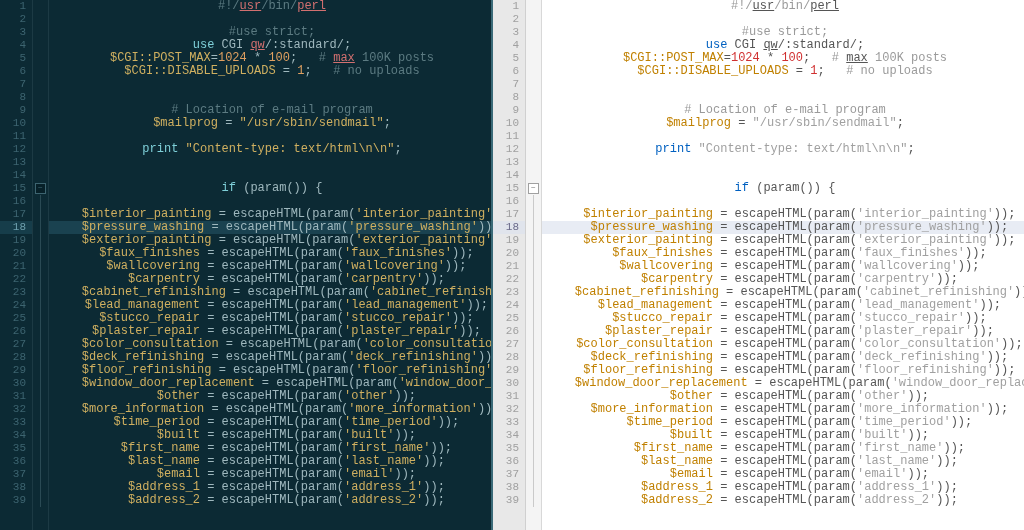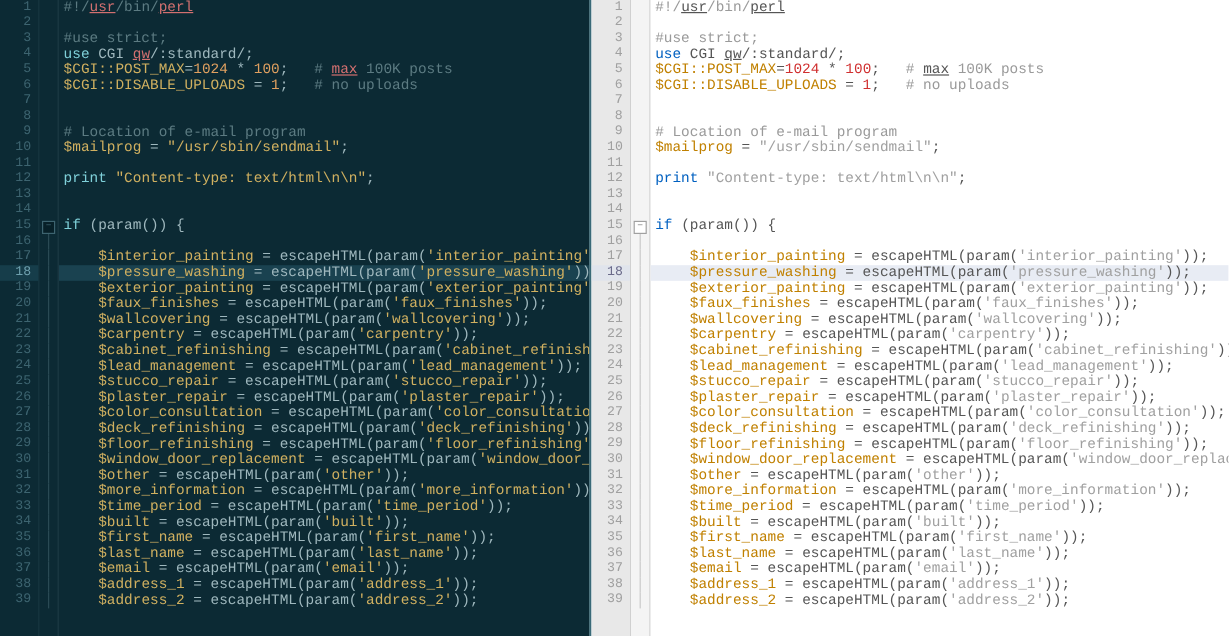--- a/index.html
+++ b/index.html
@@ -19,21 +19,21 @@
   .fold{width:15px;display:flex;flex-direction:column;}
   .left .fold{background:#0c2a34;border-right:1px solid #1c3a44;}
   .right .fold{background:#f4f4f4;border-right:1px solid #d8d8d8;}
   .fold-cell{height:13px;line-height:12px;text-align:center;font-size:9px;}
   .fold-box{display:inline-block;width:9px;height:9px;line-height:7px;border:1px solid;font-size:8px;margin-top:1px;}
   .left .fold-box{border-color:#3d6470;color:#3d6470;background:#072028;}
   .right .fold-box{border-color:#a0a0a0;color:#808080;background:#fff;}
   .fold-line{width:1px;height:13px;margin:0 auto;}
   .left .fold-line{background:#2a4a54;}
   .right .fold-line{background:#cacaca;}
-  .code{flex:1;overflow:hidden;white-space:pre;position:relative;}
+  .code{flex:1;overflow:hidden;white-space:pre;position:relative;text-align:center;}
   .row{height:13px;line-height:13px;padding-left:4px;}
   .row.hl-left{background:#1a4250;}
   .row.hl-right{background:#e8ecf4;}
   .left .code{color:#9fb8be;}
   .right .code{color:#555;}
   
   .L-c{color:#5c7b82;}
   .L-k{color:#7fd0d9;}
   .L-s{color:#d0b060;}
   .L-n{color:#e0a060;}

